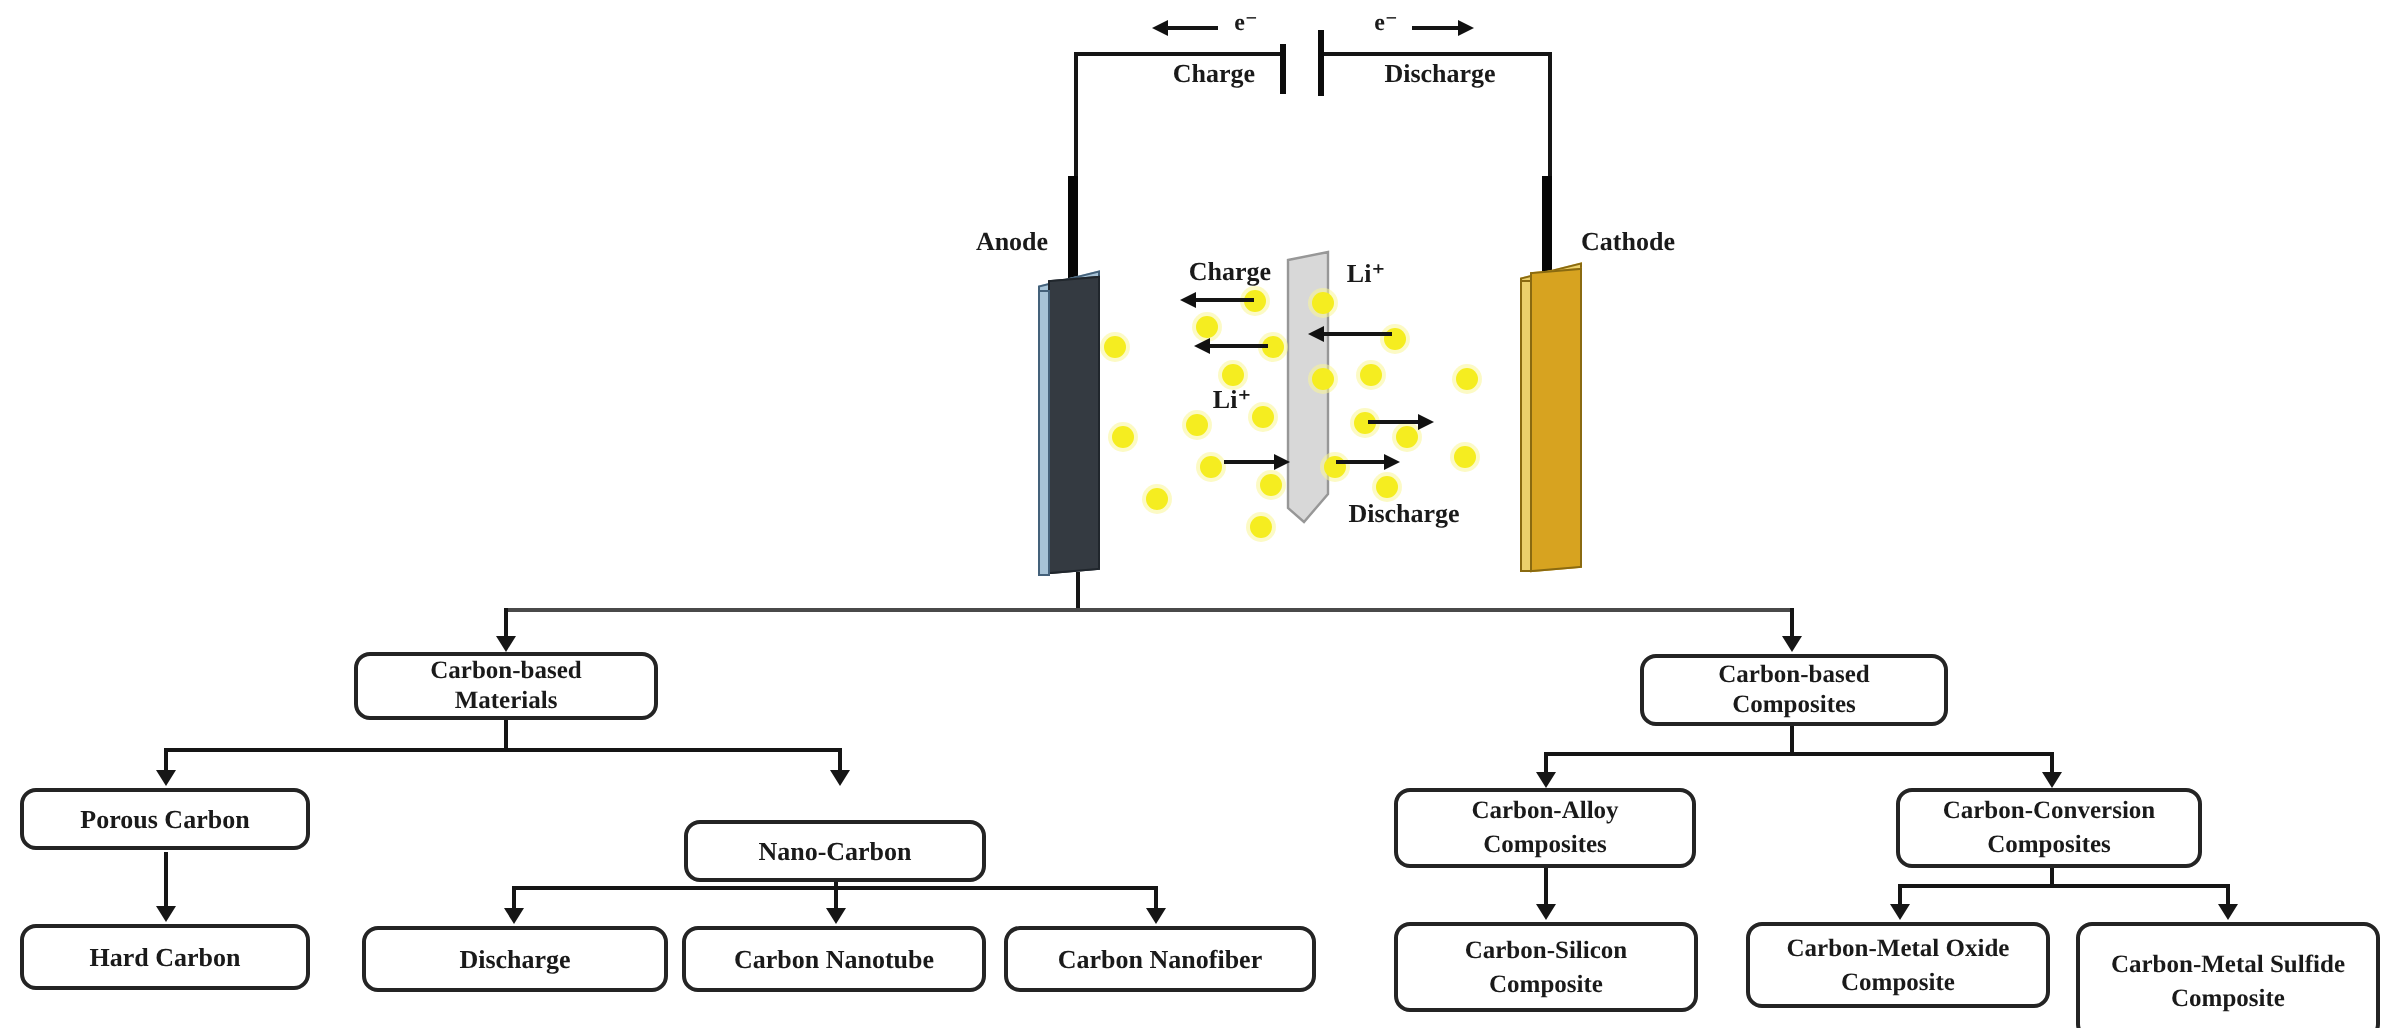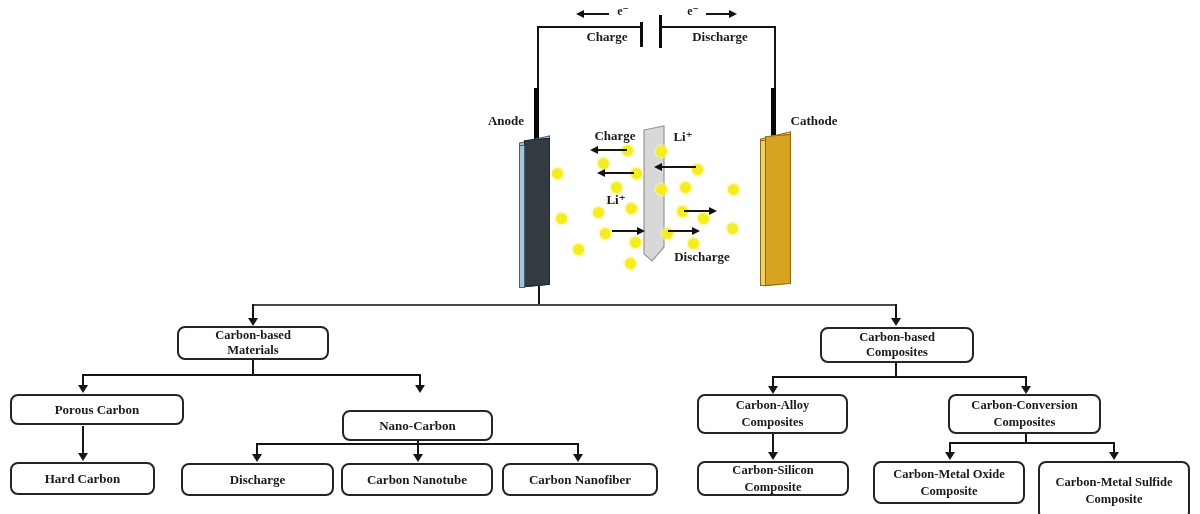--- a/index.html
+++ b/index.html
@@ -165,21 +165,21 @@
   <div class="hline" style="left:949px;top:442px;width:166px;"></div>
   <div class="vline" style="left:949px;top:442px;height:10px;"></div>
   <div class="ah-down" style="left:945px;top:452px;"></div>
   <div class="vline" style="left:1113px;top:442px;height:10px;"></div>
   <div class="ah-down" style="left:1109px;top:452px;"></div>
 
   <div class="node" style="left:177px;top:326px;width:152px;height:34px;">
     <span>Carbon-based</span>
     <span>Materials</span>
   </div>
-  <div class="node big" style="left:10px;top:394px;width:174px;height:31px;">
+  <div class="node big" style="left:10px;top:394px;width:145px;height:31px;">
     <span>Porous Carbon</span>
   </div>
   <div class="node big" style="left:342px;top:410px;width:151px;height:31px;">
     <span>Nano-Carbon</span>
   </div>
   <div class="node big" style="left:10px;top:462px;width:145px;height:33px;">
     <span>Hard Carbon</span>
   </div>
   <div class="node big" style="left:181px;top:463px;width:153px;height:33px;">
     <span>Discharge</span>
@@ -196,21 +196,21 @@
     <span>Composites</span>
   </div>
   <div class="node tall" style="left:697px;top:394px;width:151px;height:40px;">
     <span>Carbon-Alloy</span>
     <span>Composites</span>
   </div>
   <div class="node tall" style="left:948px;top:394px;width:153px;height:40px;">
     <span>Carbon-Conversion</span>
     <span>Composites</span>
   </div>
-  <div class="node tall" style="left:697px;top:461px;width:152px;height:35px;">
+  <div class="node tall" style="left:697px;top:461px;width:152px;height:45px;">
     <span>Carbon-Silicon</span>
     <span>Composite</span>
   </div>
   <div class="node tall" style="left:873px;top:461px;width:152px;height:43px;">
     <span>Carbon-Metal Oxide</span>
     <span>Composite</span>
   </div>
   <div class="node tall" style="left:1038px;top:461px;width:152px;height:59px;">
     <span>Carbon-Metal Sulfide</span>
     <span>Composite</span>

